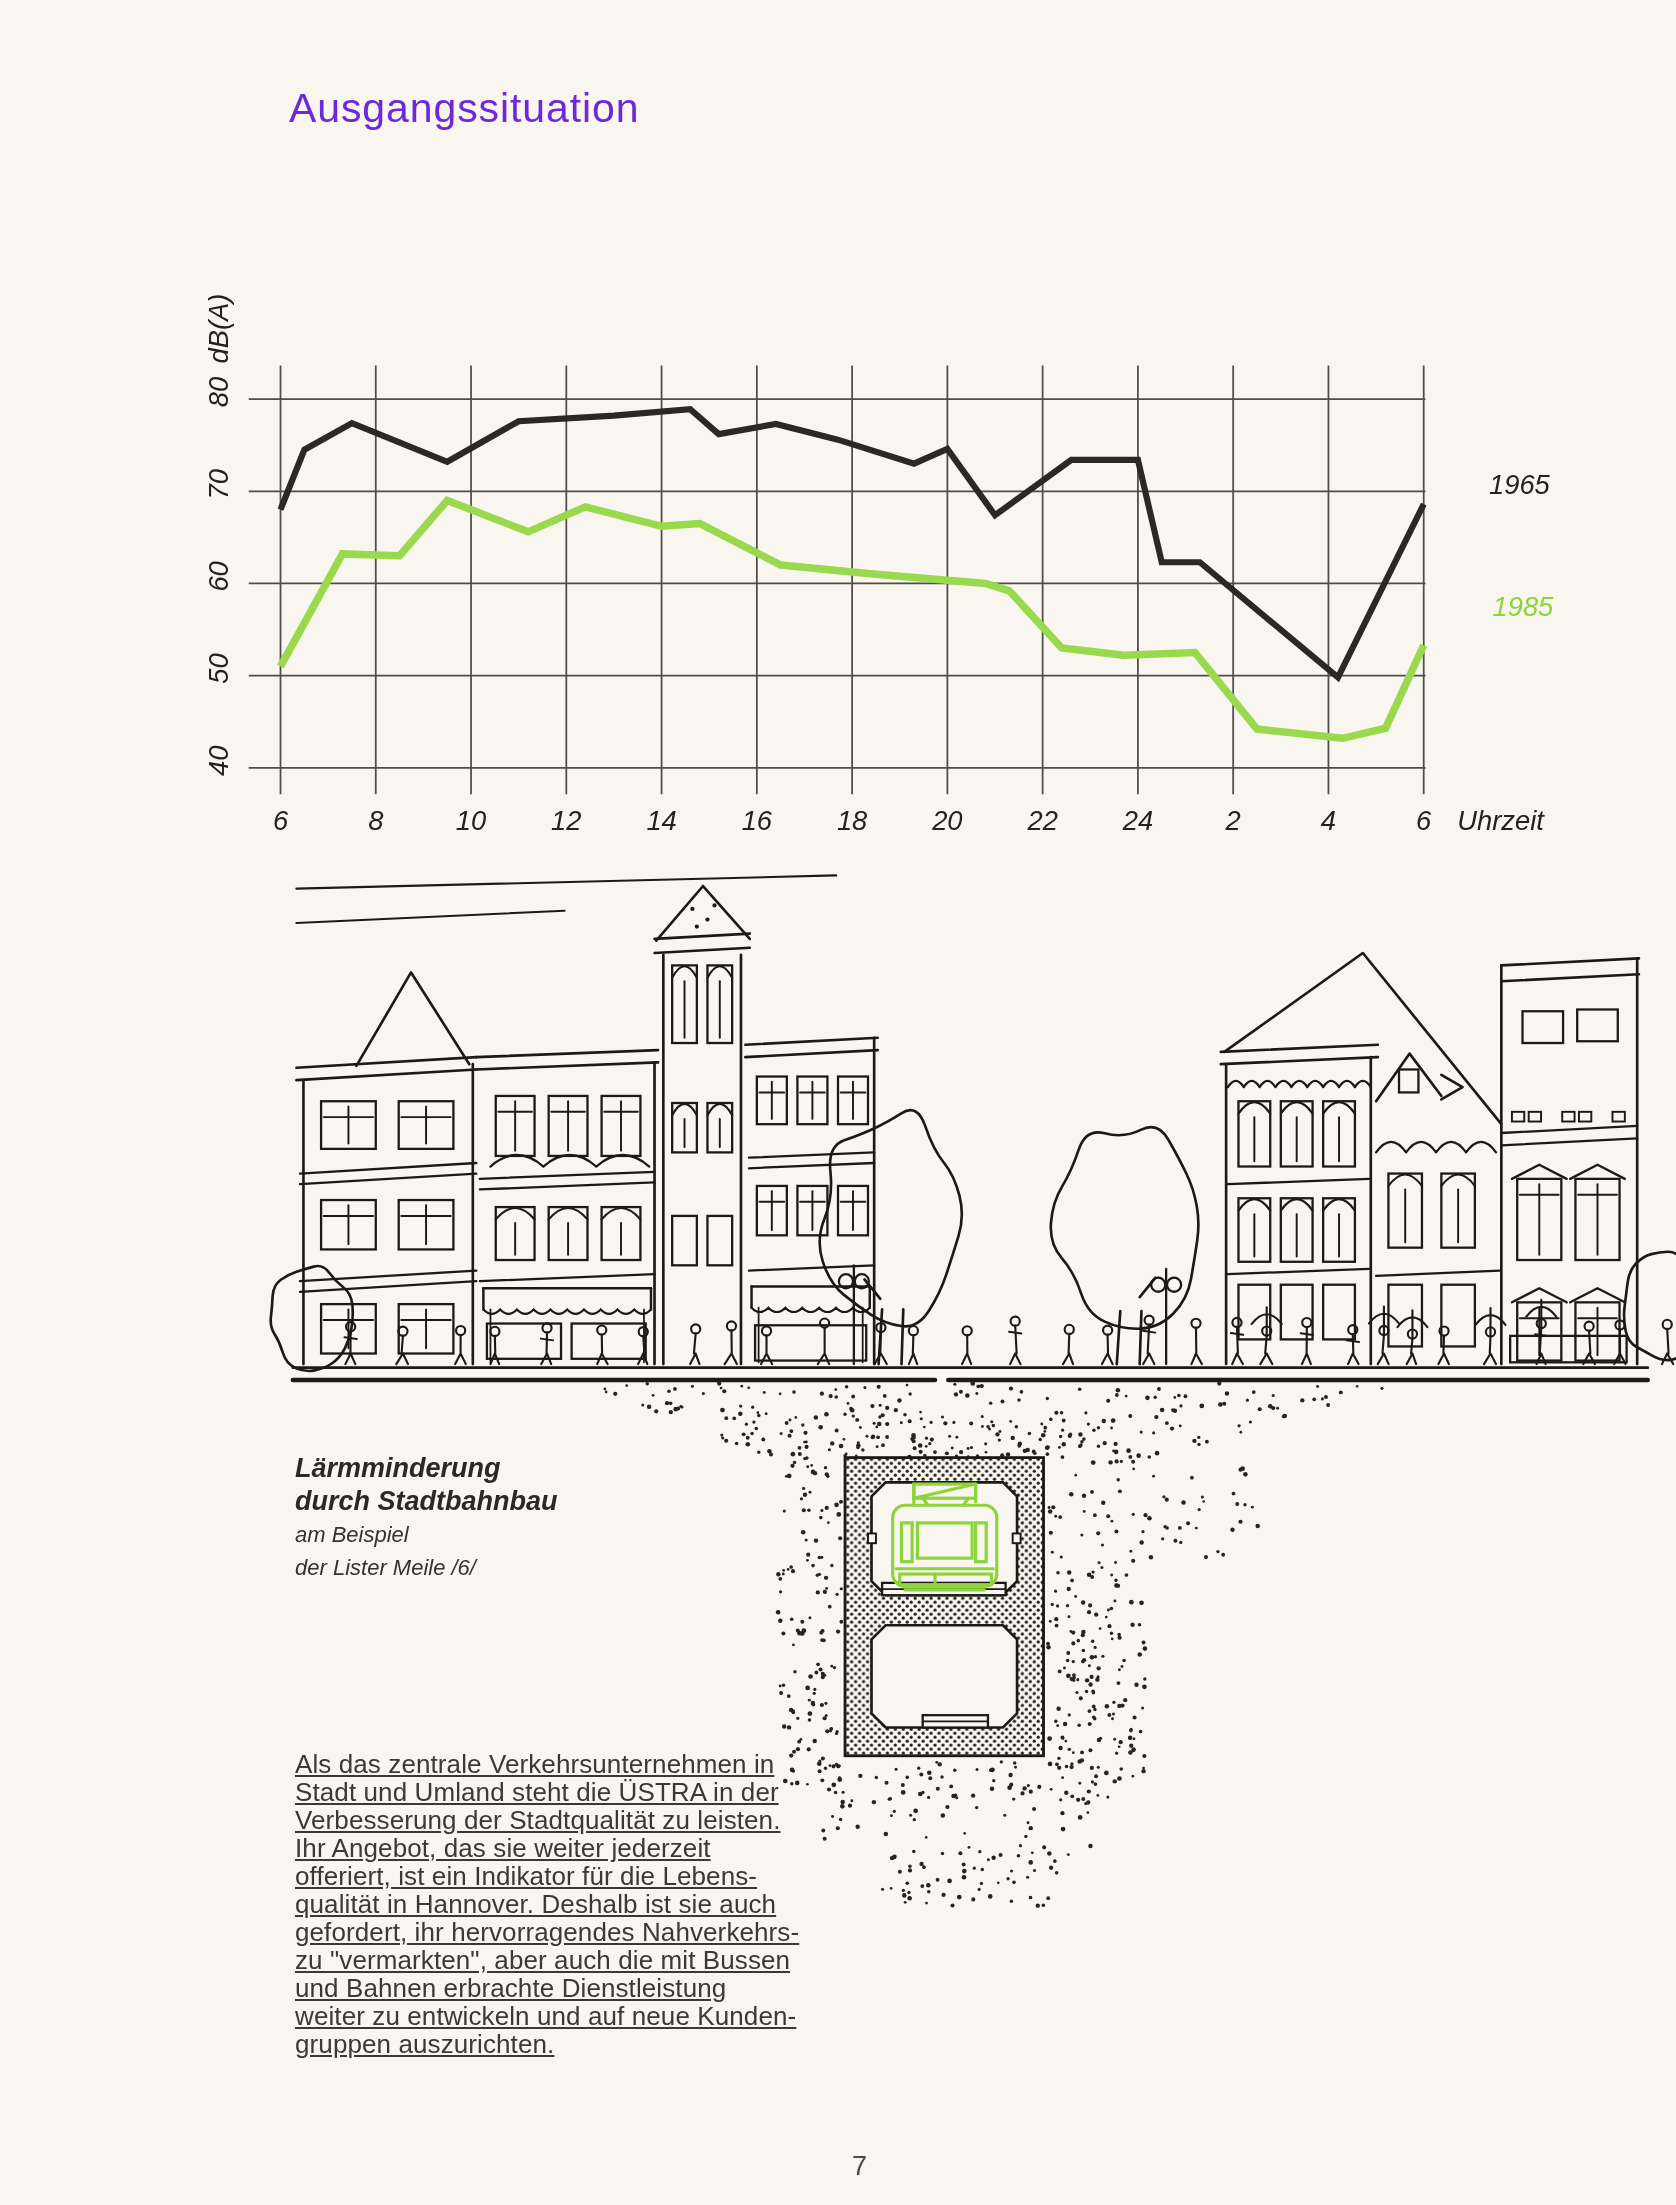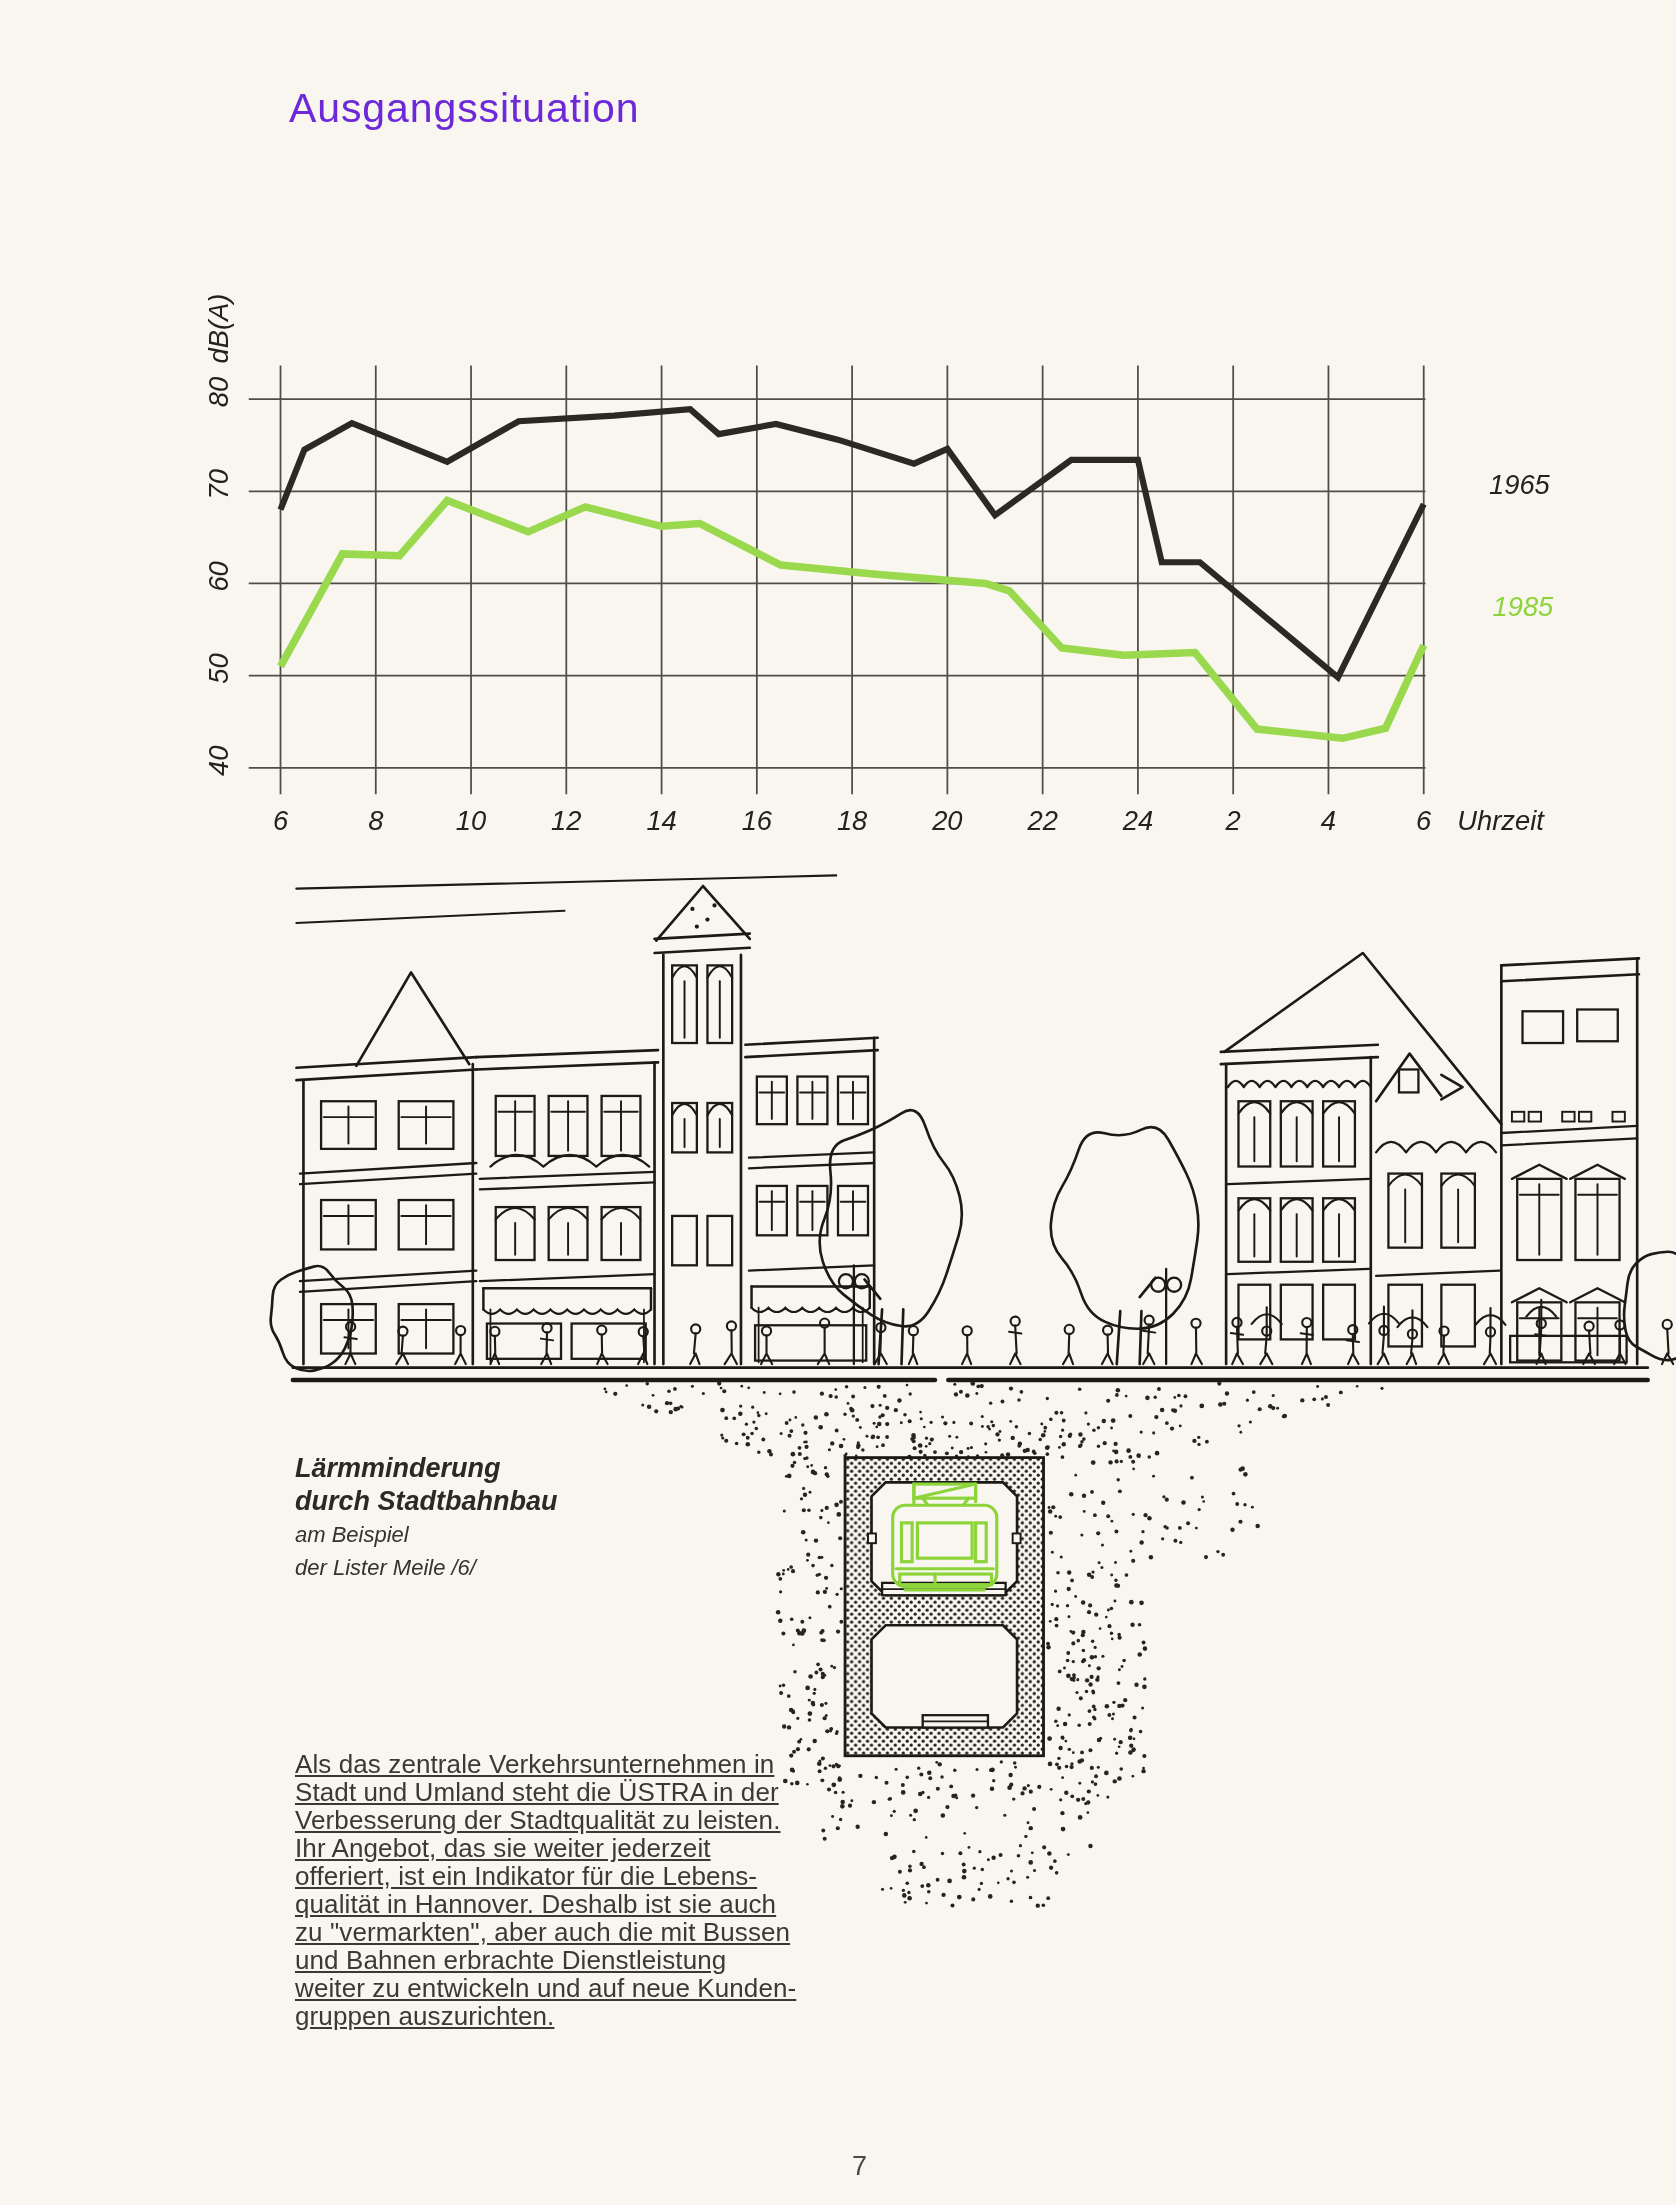--- a/index.html
+++ b/index.html
@@ -1213,20 +1213,21 @@
     <div class="cap-r">der Lister Meile /6/</div>
   </div>
 
   <div class="bodytext" id="bodytext">
       <div>Als das zentrale Verkehrsunternehmen in</div>
       <div>Stadt und Umland steht die ÜSTRA in der</div>
       <div>Verbesserung der Stadtqualität zu leisten.</div>
       <div>Ihr Angebot, das sie weiter jederzeit</div>
       <div>offeriert, ist ein Indikator für die Lebens-</div>
       <div>qualität in Hannover. Deshalb ist sie auch</div>
+      <div>gefordert, ihr hervorragendes Nahverkehrs-</div>
       <div>zu "vermarkten", aber auch die mit Bussen</div>
       <div>und Bahnen erbrachte Dienstleistung</div>
       <div>weiter zu entwickeln und auf neue Kunden-</div>
       <div>gruppen auszurichten.</div>
     </div>
 
   <div class="pageno">7</div>
 </div>
 
 

